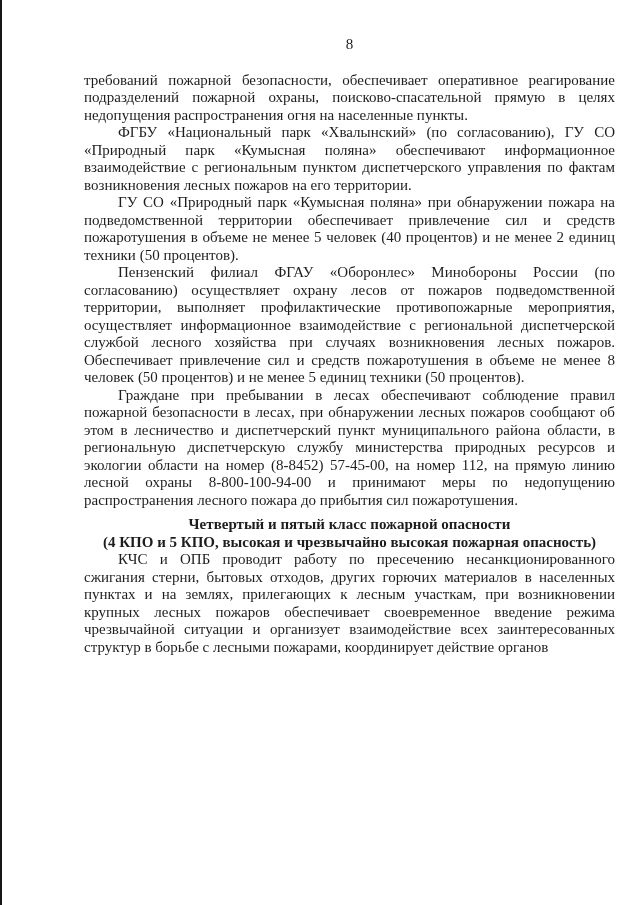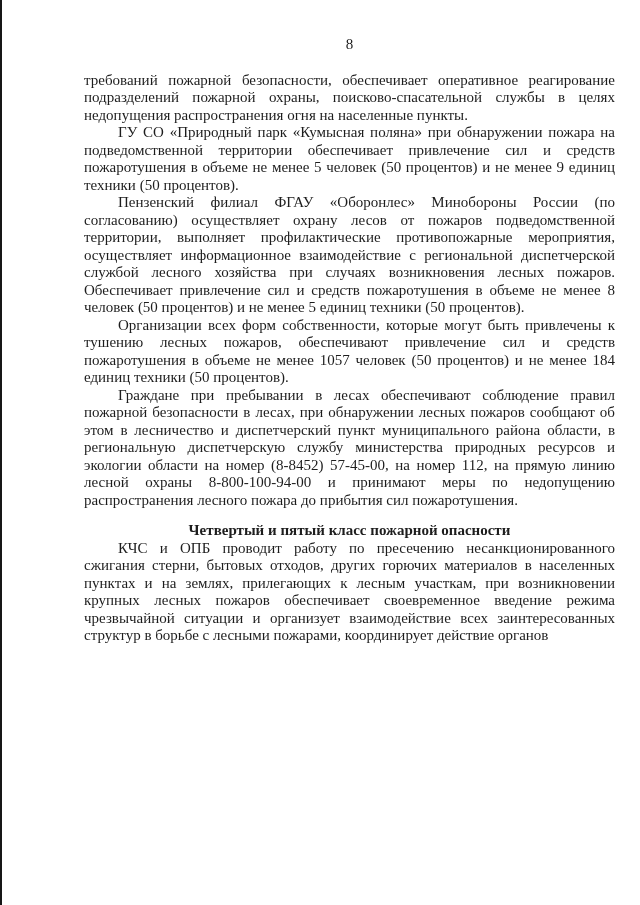--- a/index.html
+++ b/index.html
@@ -41,46 +41,47 @@
     text-align: justify;
     text-indent: 34px;
   }
   .body-text p.no-indent {
     text-indent: 0;
   }
   .body-text p.first-body {
     margin-top: 18px;
   }
   .section-heading {
-    margin-top: 13px;
+    margin-top: 7px;
     font-weight: bold;
     text-align: center;
   }
   .section-heading div {
     line-height: 17.5px;
   }
 </style>
 </head>
 <body>
 
 <div class="page">
   <div class="scan-edge-line"></div>
 
   <div class="content">
     <div class="page-number">8</div>
 
     <div class="body-text">
-      <p class="no-indent first-body">требований пожарной безопасности, обеспечивает оперативное реагирование подразделений пожарной охраны, поисково-спасательной службы в целях недопущения распространения огня на населенные пункты.</p>
-      <p>ГУ СО «Природный парк «Кумысная поляна» при обнаружении пожара на подведомственной территории обеспечивает привлечение сил и средств пожаротушения в объеме не менее 5 человек (50 процентов) и не менее 9 единиц техники (50 процентов).</p>
+      <p class="no-indent first-body">требований пожарной безопасности, обеспечивает оперативное реагирование подразделений пожарной охраны, поисково-спасательной прямую в целях недопущения распространения огня на населенные пункты.</p>
+      <p>ФГБУ «Национальный парк «Хвалынский» (по согласованию), ГУ СО «Природный парк «Кумысная поляна» обеспечивают информационное взаимодействие с региональным пунктом диспетчерского управления по фактам возникновения лесных пожаров на его территории.</p>
+      <p>ГУ СО «Природный парк «Кумысная поляна» при обнаружении пожара на подведомственной территории обеспечивает привлечение сил и средств пожаротушения в объеме не менее 5 человек (40 процентов) и не менее 2 единиц техники (50 процентов).</p>
       <p>Пензенский филиал ФГАУ «Оборонлес» Минобороны России (по согласованию) осуществляет охрану лесов от пожаров подведомственной территории, выполняет профилактические противопожарные мероприятия, осуществляет информационное взаимодействие с региональной диспетчерской службой лесного хозяйства при случаях возникновения лесных пожаров. Обеспечивает привлечение сил и средств пожаротушения в объеме не менее 8 человек (50 процентов) и не менее 5 единиц техники (50 процентов).</p>
-      <p>Организации всех форм собственности, которые могут быть привлечены к тушению лесных пожаров, обеспечивают привлечение сил и средств пожаротушения в объеме не менее 1057 человек (50 процентов) и не менее 184 единиц техники (50 процентов).</p>
       <p>Граждане при пребывании в лесах обеспечивают соблюдение правил пожарной безопасности в лесах, при обнаружении лесных пожаров сообщают об этом в лесничество и диспетчерский пункт муниципального района области, в региональную диспетчерскую службу министерства природных ресурсов и экологии области на номер (8-8452) 57-45-00, на номер 112, на прямую линию лесной охраны 8-800-100-94-00 и принимают меры по недопущению распространения лесного пожара до прибытия сил пожаротушения.</p>
     </div>
 
     <div class="section-heading">
       <div>Четвертый и пятый класс пожарной опасности</div>
+      <div>(4 КПО и 5 КПО, высокая и чрезвычайно высокая пожарная опасность)</div>
     </div>
 
     <div class="body-text">
       <p>КЧС и ОПБ проводит работу по пресечению несанкционированного сжигания стерни, бытовых отходов, других горючих материалов в населенных пунктах и на землях, прилегающих к лесным участкам, при возникновении крупных лесных пожаров обеспечивает своевременное введение режима чрезвычайной ситуации и организует взаимодействие всех заинтересованных структур в борьбе с лесными пожарами, координирует действие органов</p>
     </div>
   </div>
 </div>
 
 </body></html>

